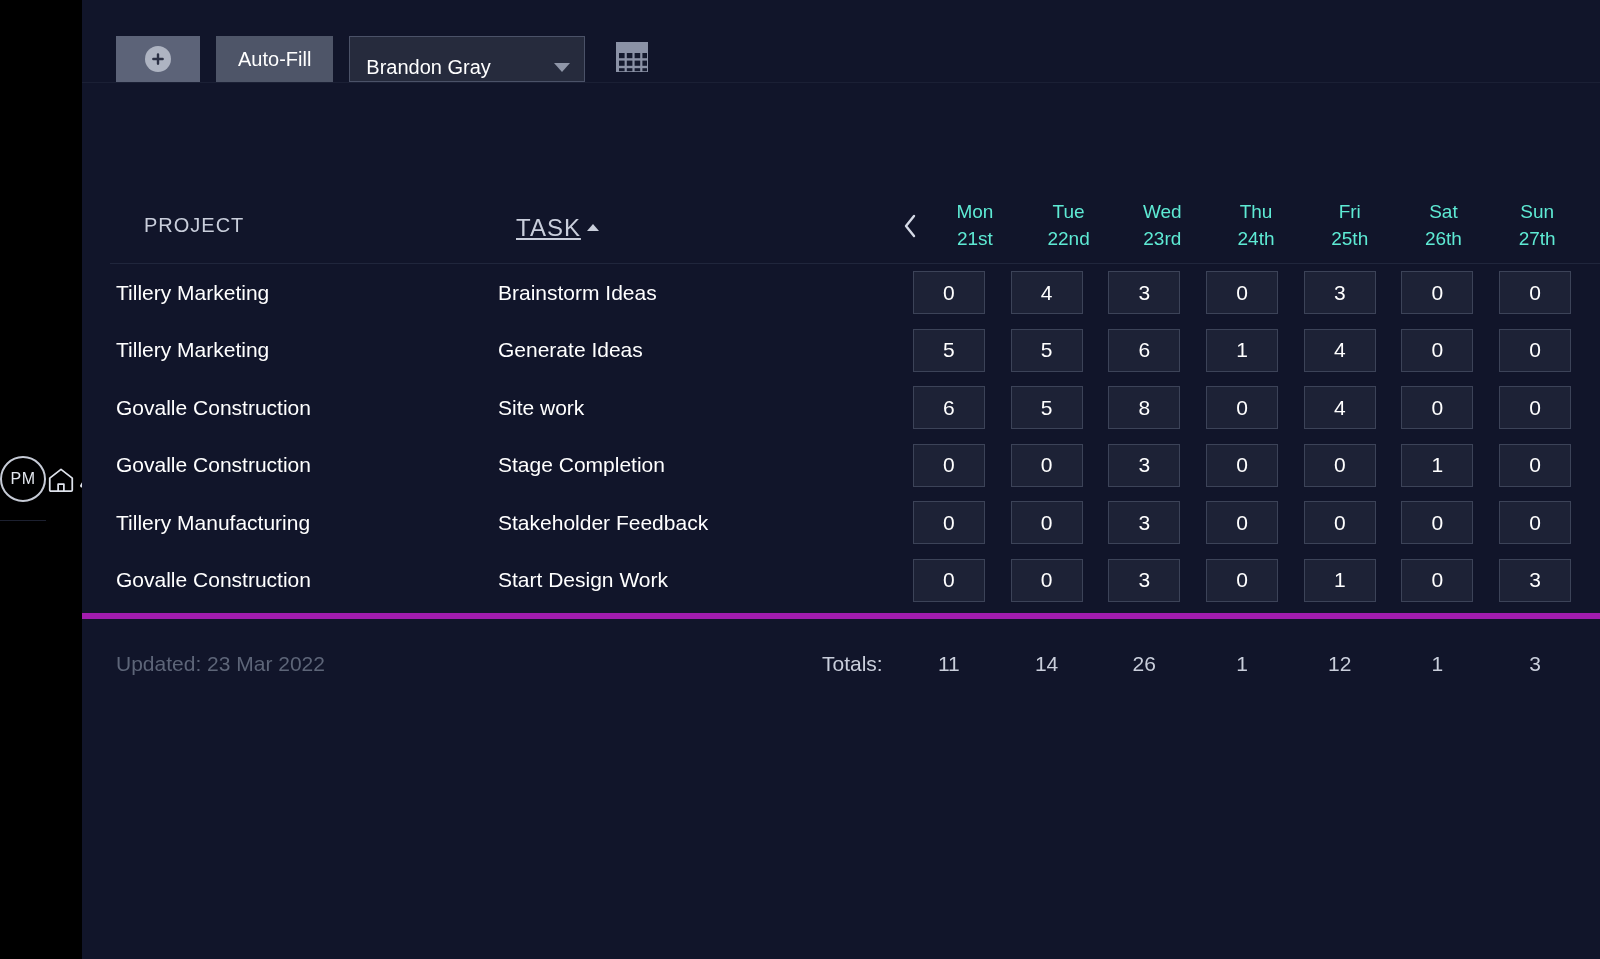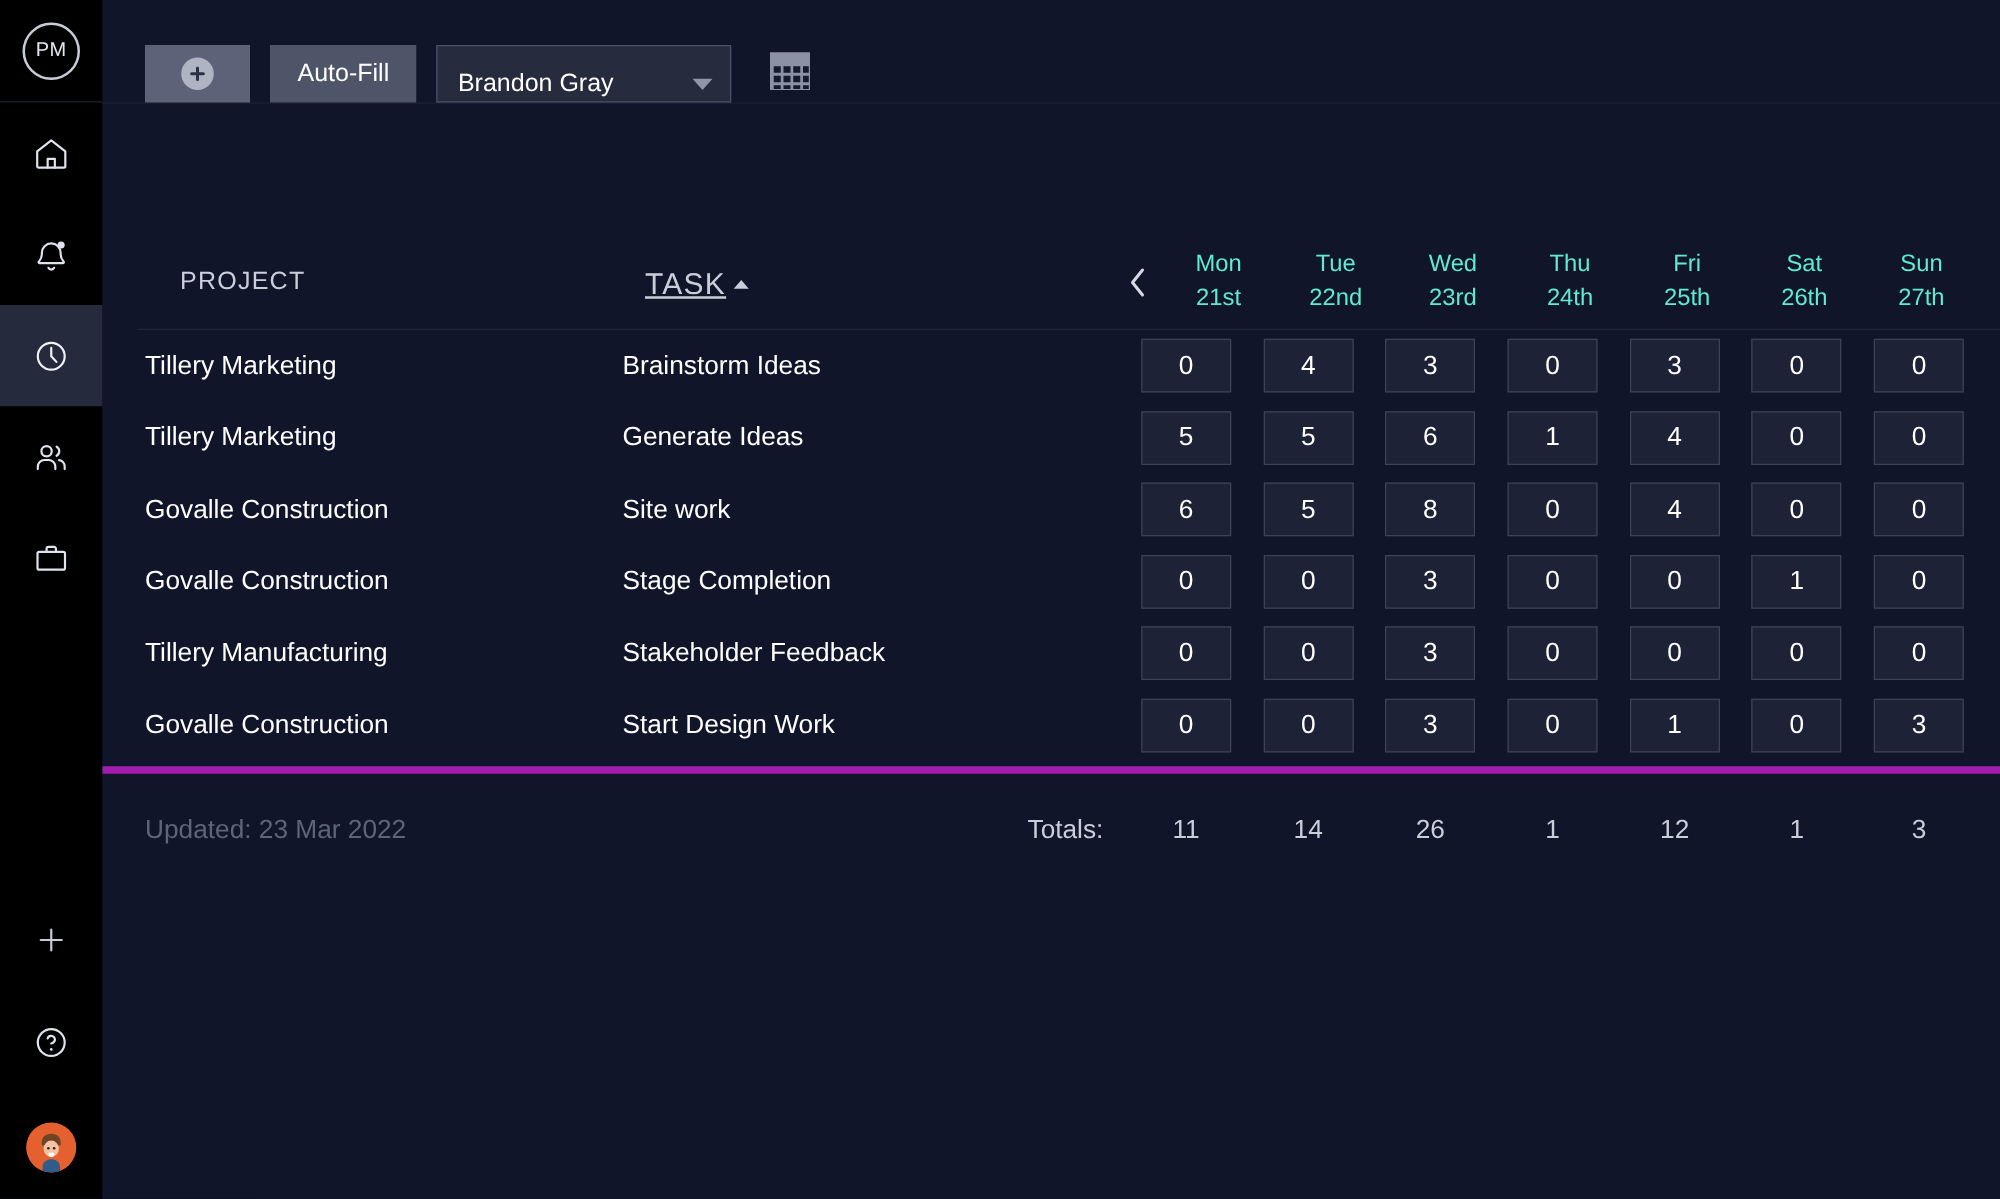--- a/index.html
+++ b/index.html
@@ -13,21 +13,21 @@
     position: relative;
     width: 1600px; height: 959px;
     display: flex;
     background: #11152a;
   }
 
   
   .sidebar {
     width: 82px; height: 959px;
     background: #000000;
-    display: flex; flex-direction: column;
+    display: flex; flex-direction: row;
     align-items: center;
     flex: 0 0 82px;
   }
   .logo-box {
     width: 82px; height: 82px;
     display: flex; align-items: center; justify-content: center;
     border-bottom: 1px solid #1c2030;
   }
   .logo-circle {
     width: 46px; height: 46px; border-radius: 50%;

